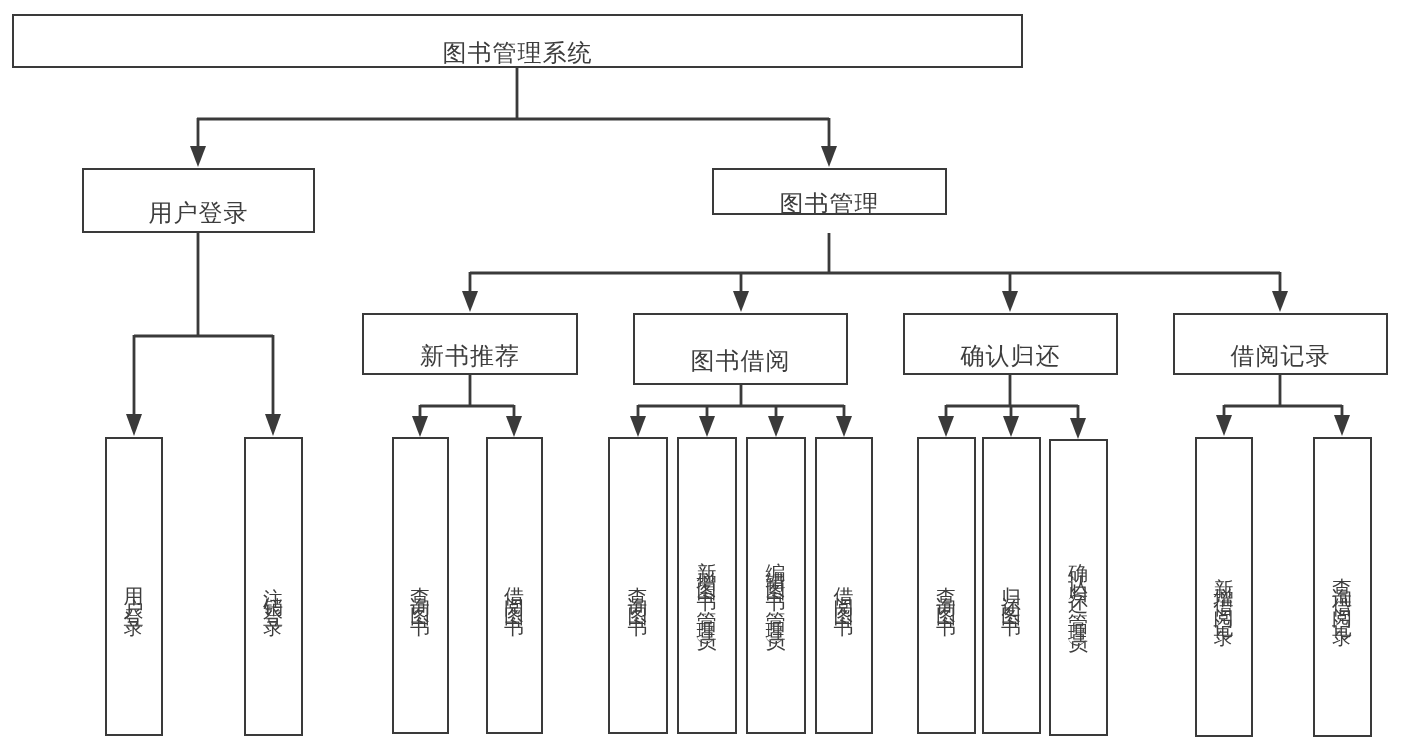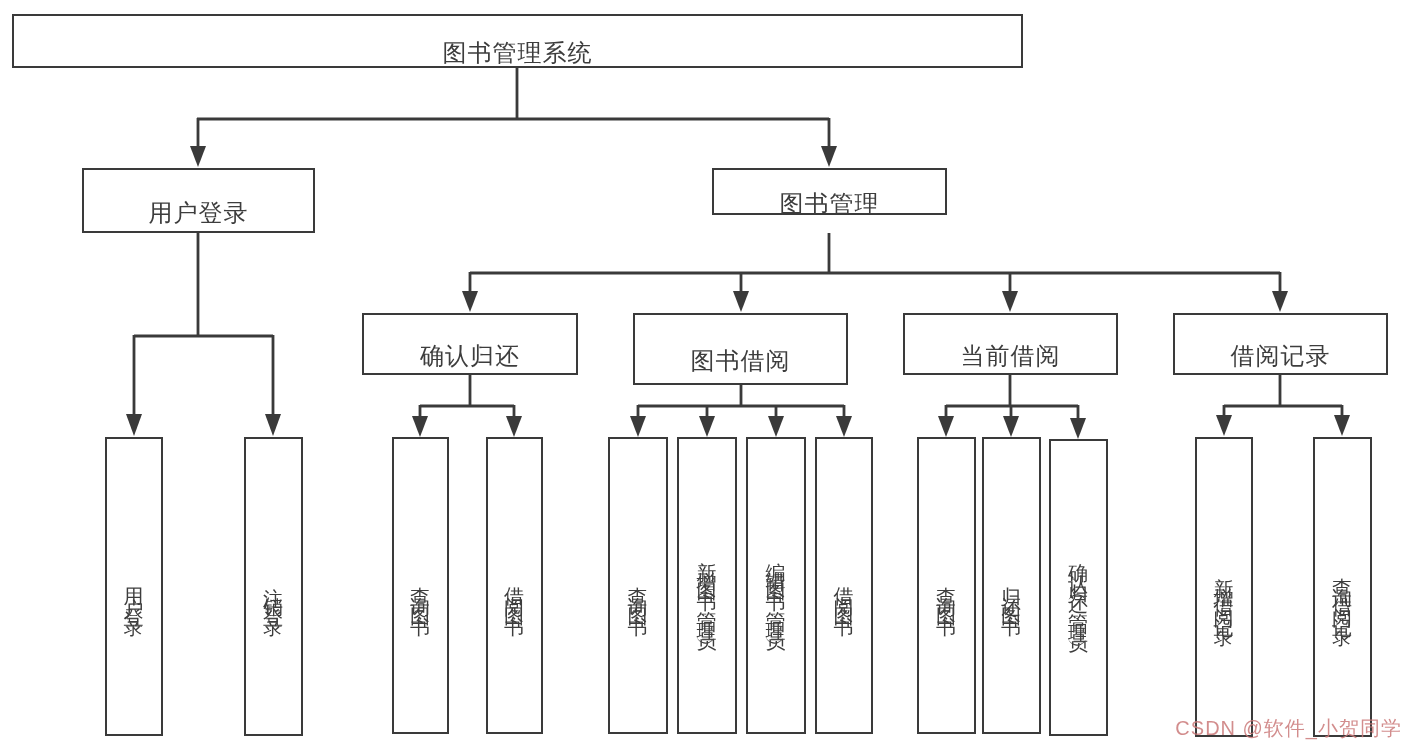--- a/index.html
+++ b/index.html
@@ -119,27 +119,27 @@
   </div>
 
   <div class="node h" style="left:82px;top:168px;width:233px;height:65px">
     <span>用户登录</span>
   </div>
   <div class="node h" style="left:712px;top:168px;width:235px;height:47px">
     <span>图书管理</span>
   </div>
 
   <div class="node h" style="left:362px;top:313px;width:216px;height:62px">
-    <span>确认归还</span>
+    <span>新书推荐</span>
   </div>
   <div class="node h" style="left:633px;top:313px;width:215px;height:72px">
     <span>图书借阅</span>
   </div>
   <div class="node h" style="left:903px;top:313px;width:215px;height:62px">
-    <span>当前借阅</span>
+    <span>确认归还</span>
   </div>
   <div class="node h" style="left:1173px;top:313px;width:215px;height:62px">
     <span>借阅记录</span>
   </div>
 
   <div class="node v" style="left:105px;top:437px;width:58px;height:299px">
     <span>用户登录</span>
   </div>
   <div class="node v" style="left:244px;top:437px;width:59px;height:299px">
     <span>注销登录</span>
@@ -175,15 +175,14 @@
     <span>确认归还（管理员）</span>
   </div>
 
   <div class="node v" style="left:1195px;top:437px;width:58px;height:300px">
     <span>新增借阅记录</span>
   </div>
   <div class="node v" style="left:1313px;top:437px;width:59px;height:300px">
     <span>查询借阅记录</span>
   </div>
 
-  <div class="watermark" style="color: rgb(203, 122, 122);">CSDN @软件_小贺同学</div>
 
 </div>
 
 </body></html>

